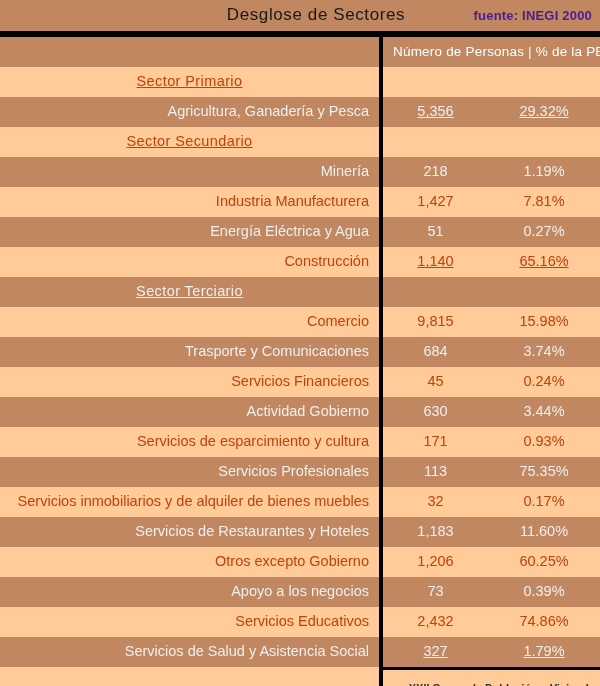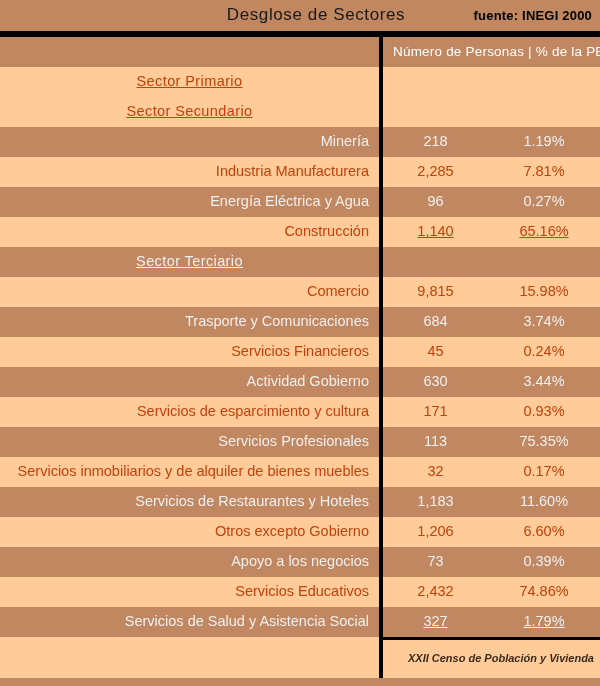--- a/index.html
+++ b/index.html
@@ -39,21 +39,21 @@
     letter-spacing: .6px;
     white-space: nowrap;
     margin-left: 32px;
   }
   .title-source {
     position: absolute;
     right: 8px;
     top: 8px;
     font-size: 13px;
     font-weight: bold;
-    color: #000000;
+    color: #4c1d95;
     white-space: nowrap;
     letter-spacing: .2px;
   }
   .rule-black {
     height: 6px;
     background: #000000;
   }
 
   
   .table {
@@ -168,42 +168,48 @@
         <td class="blank"></td>
         <td class="divider"></td>
         <td class="colheads" colspan="2">Número de Personas  |  % de la PEA</td>
       </tr>
     <tr class="lite">
           <td class="label section">Sector Primario</td>
           <td class="divider"></td>
           <td class="count"></td>
           <td class="pct"></td>
         </tr>
+        <tr class="dark">
+          <td class="label">Agricultura, Ganadería y Pesca</td>
+          <td class="divider"></td>
+          <td class="count u">5,356</td>
+          <td class="pct u">29.32%</td>
+        </tr>
         <tr class="lite">
           <td class="label section">Sector Secundario</td>
           <td class="divider"></td>
           <td class="count"></td>
           <td class="pct"></td>
         </tr>
         <tr class="dark">
           <td class="label">Minería</td>
           <td class="divider"></td>
           <td class="count">218</td>
           <td class="pct">1.19%</td>
         </tr>
         <tr class="lite">
           <td class="label">Industria Manufacturera</td>
           <td class="divider"></td>
-          <td class="count">2,285</td>
+          <td class="count">1,427</td>
           <td class="pct">7.81%</td>
         </tr>
         <tr class="dark">
           <td class="label">Energía Eléctrica y Agua</td>
           <td class="divider"></td>
-          <td class="count">96</td>
+          <td class="count">51</td>
           <td class="pct">0.27%</td>
         </tr>
         <tr class="lite">
           <td class="label">Construcción</td>
           <td class="divider"></td>
           <td class="count u">1,140</td>
           <td class="pct u">65.16%</td>
         </tr>
         <tr class="dark">
           <td class="label section">Sector Terciario</td>
@@ -256,21 +262,21 @@
         <tr class="dark">
           <td class="label">Servicios de Restaurantes y Hoteles</td>
           <td class="divider"></td>
           <td class="count">1,183</td>
           <td class="pct">11.60%</td>
         </tr>
         <tr class="lite">
           <td class="label">Otros excepto Gobierno</td>
           <td class="divider"></td>
           <td class="count">1,206</td>
-          <td class="pct">6.60%</td>
+          <td class="pct">60.25%</td>
         </tr>
         <tr class="dark">
           <td class="label">Apoyo a los negocios</td>
           <td class="divider"></td>
           <td class="count">73</td>
           <td class="pct">0.39%</td>
         </tr>
         <tr class="lite">
           <td class="label">Servicios Educativos</td>
           <td class="divider"></td>

